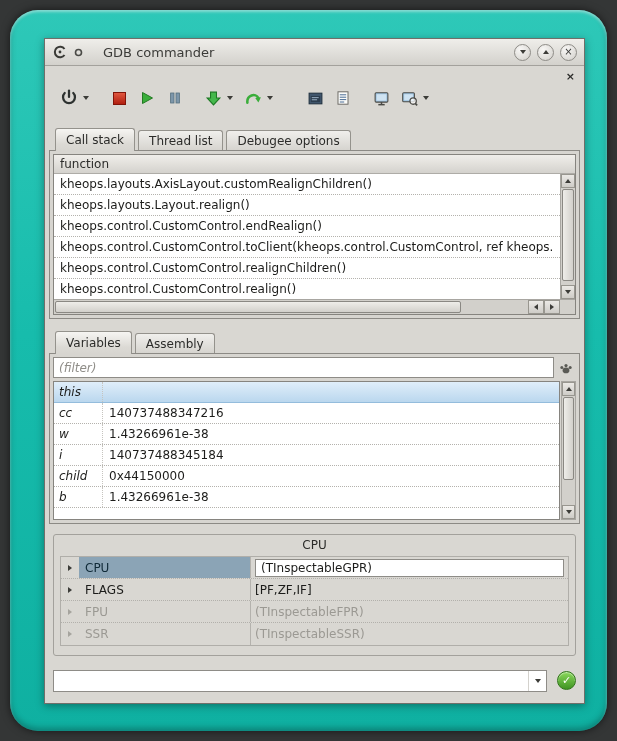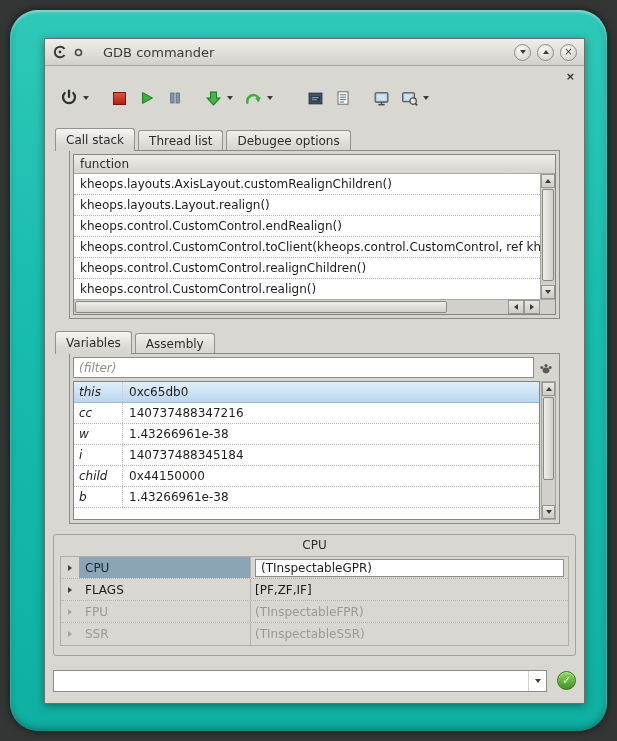--- a/index.html
+++ b/index.html
@@ -58,21 +58,21 @@
   .tab {
     font-size:12px; color:#2c2c2a; padding:3px 10px 4px;
     background:linear-gradient(#f0efec,#d6d4cf);
     border:1px solid #94928c; border-bottom:none; border-radius:3px 3px 0 0;
     margin-right:3px; height:20px; white-space:nowrap;
   }
   .tab.active {
     background:linear-gradient(#f6f5f2,#dbd9d4 70%,#d7d5d0);
     height:23px; padding-top:4px; margin-bottom:-1px; position:relative; z-index:3;
   }
-  .page { border:1px solid #8c8a85; background:#d7d5d0; margin:0 24px; padding:3px; position:relative; z-index:1; }
+  .page { border:1px solid #8c8a85; background:#d7d5d0; margin:0 4px; padding:3px; position:relative; z-index:1; }
   
   .page-cs { height:169px; }
   .cs-list { position:relative; height:100%; border:1px solid #86847f; background:#fff; overflow:hidden; }
   .list-header {
     height:19px; background:linear-gradient(#f0eeea,#d4d2cd);
     border-bottom:1px solid #aeaca7; font-size:12px; color:#2c2c2a;
     padding:2px 6px; line-height:15px;
   }
   .cs-rows { position:absolute; left:0; right:15px; top:19px; bottom:15px; overflow:hidden; }
   .cs-row {
@@ -310,21 +310,20 @@
             <circle cx="8" cy="5.6" r="1.6" fill="#5a5a55"></circle>
             <circle cx="12.2" cy="7.4" r="1.5" fill="#5a5a55"></circle>
           </svg>
         </span>
       </div>
       <div class="table-wrap">
         <div class="v-table">
           <div>
               <div class="v-row selected">
                 <div class="v-name">this</div>
-                <div class="v-value">0xc65db0</div>
               </div>
               <div class="v-row">
                 <div class="v-name">cc</div>
                 <div class="v-value">140737488347216</div>
               </div>
               <div class="v-row">
                 <div class="v-name">w</div>
                 <div class="v-value">1.43266961e-38</div>
               </div>
               <div class="v-row">

